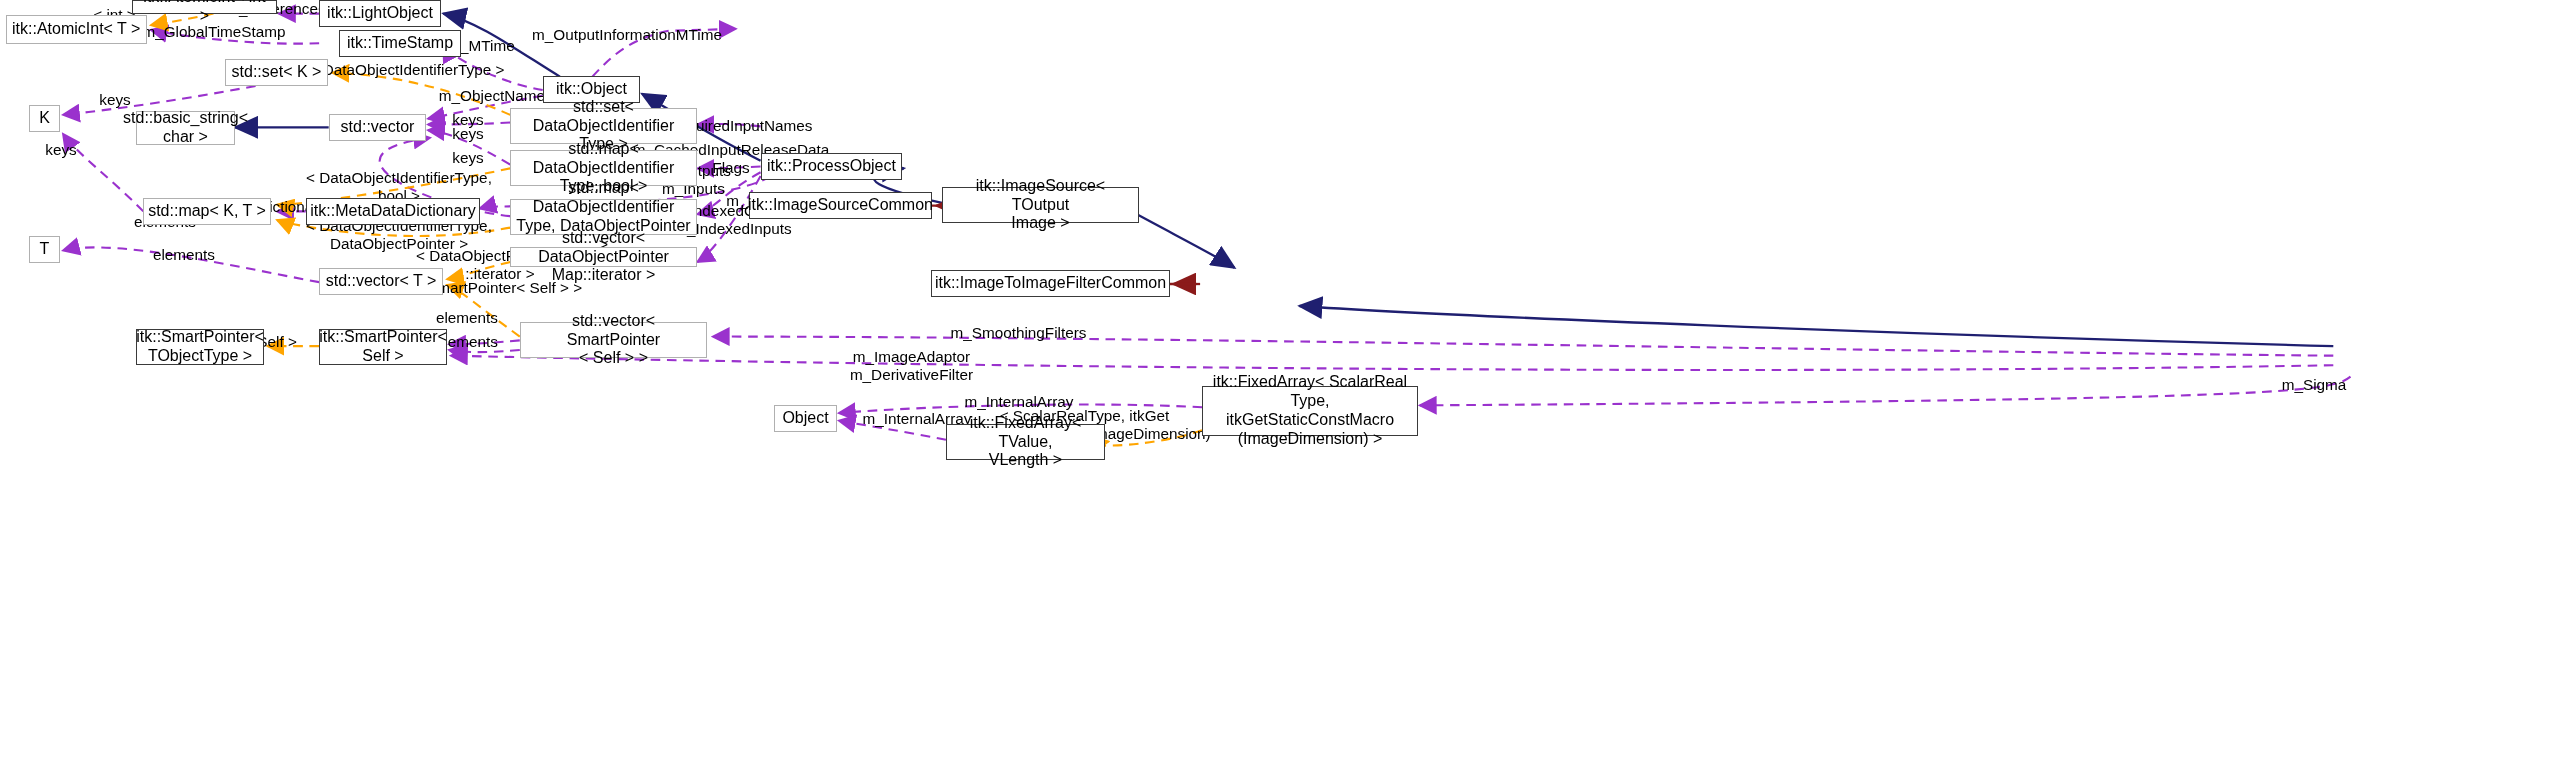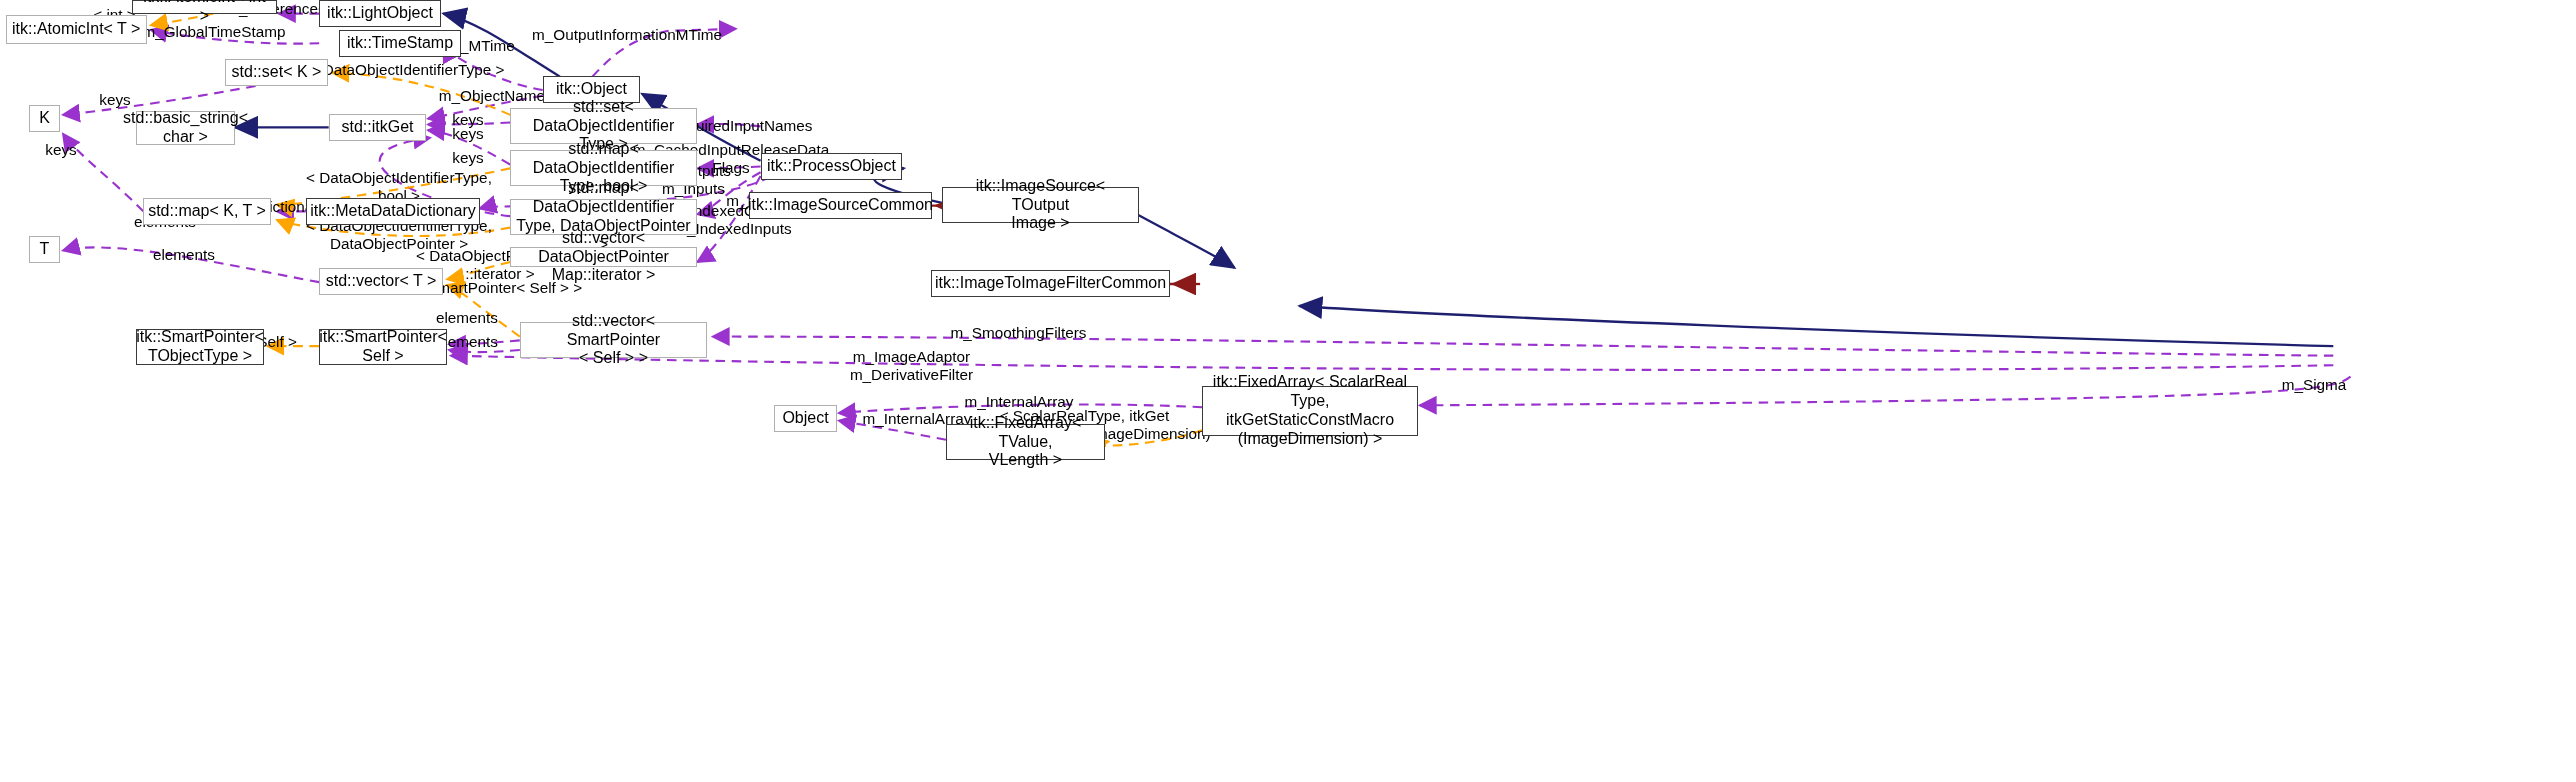--- a/index.html
+++ b/index.html
@@ -148,21 +148,21 @@
 
   <div class="node light" style="left:5.7px;  top:15.3px;  width:141px; height:29px;">itk::AtomicInt&lt; T &gt;</div>
   <div class="node solid" style="left:132px;top:0px;   width:145px; height:14px;">itk::AtomicInt&lt; int &gt;</div>
   <div class="node solid" style="left:319px;top:0px;   width:122px; height:27px;">itk::LightObject</div>
   <div class="node solid" style="left:319px;top:30px;  width:122px; height:27px;margin-left:20px;">itk::TimeStamp</div>
   <div class="node light" style="left:225px;top:59px;  width:103px; height:27px;text-align:right;">std::set&lt; K &gt;</div>
   <div class="node solid" style="left:543px;top:76px;  width:97px; height:27px;">itk::Object</div>
   <div class="node light" style="left:29px; top:105px; width:31px;  height:27px;">K</div>
   <div class="node light" style="left:136px;top:111px; width:99px; height:34px;">std::basic_string&lt;
 char &gt;</div>
-  <div class="node light" style="left:329px;top:114px; width:97px; height:27px;">std::itkGet</div>
+  <div class="node light" style="left:329px;top:114px; width:97px; height:27px;">std::vector</div>
   <div class="node light" style="left:510px;top:108px; width:187px; height:36px;">std::set&lt; DataObjectIdentifier
 Type &gt;</div>
   <div class="node solid" style="left:761px;top:153px; width:141px; height:27px;">itk::ProcessObject</div>
   <div class="node light" style="left:29px; top:236px; width:31px;  height:27px;">T</div>
   <div class="node light" style="left:510px;top:150px; width:187px; height:36px;">std::map&lt; DataObjectIdentifier
 Type, bool &gt;</div>
   <div class="node light" style="left:143px;top:198px; width:128px; height:27px;">std::map&lt; K, T &gt;</div>
   <div class="node solid" style="left:306px;top:198px; width:174px; height:27px;">itk::MetaDataDictionary</div>
   <div class="node solid" style="left:749px;top:192px; width:183px; height:27px;">itk::ImageSourceCommon</div>
   <div class="node solid" style="left:942px;top:187px; width:197px; height:36px;">itk::ImageSource&lt; TOutput

